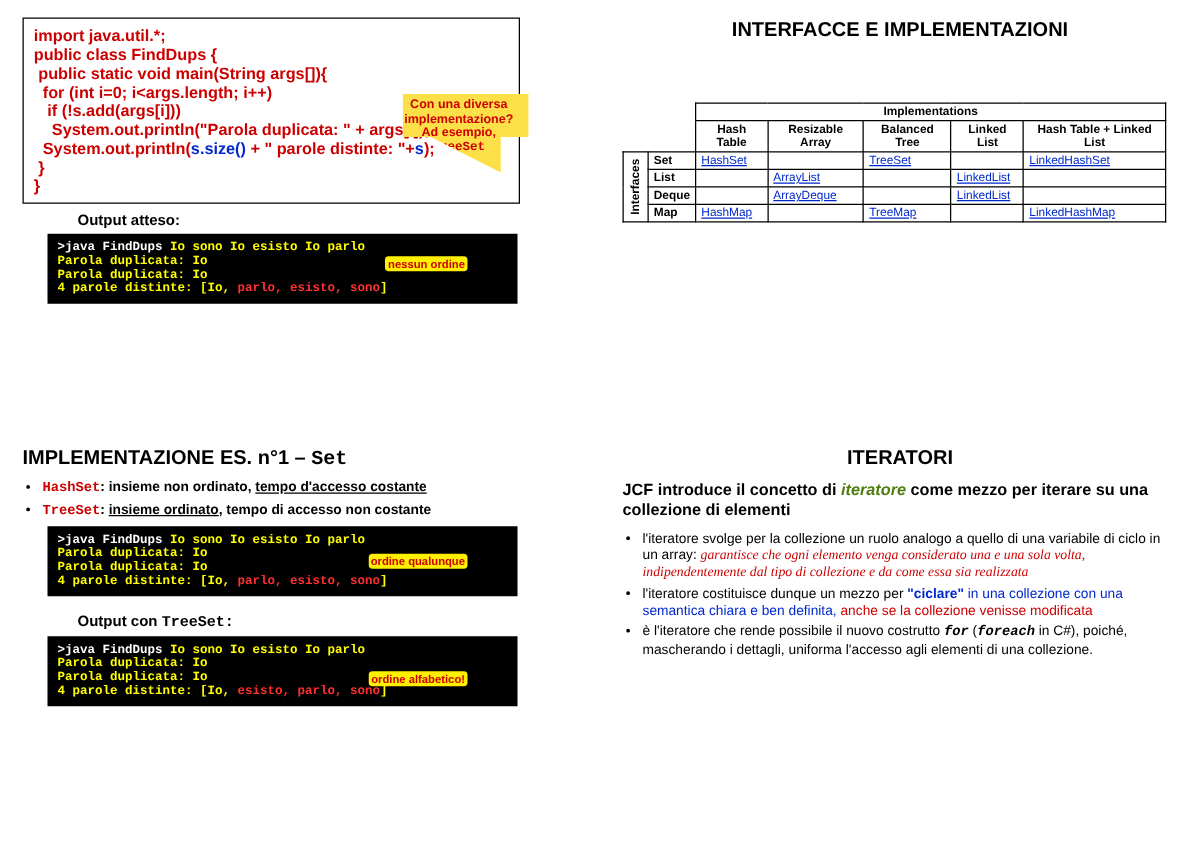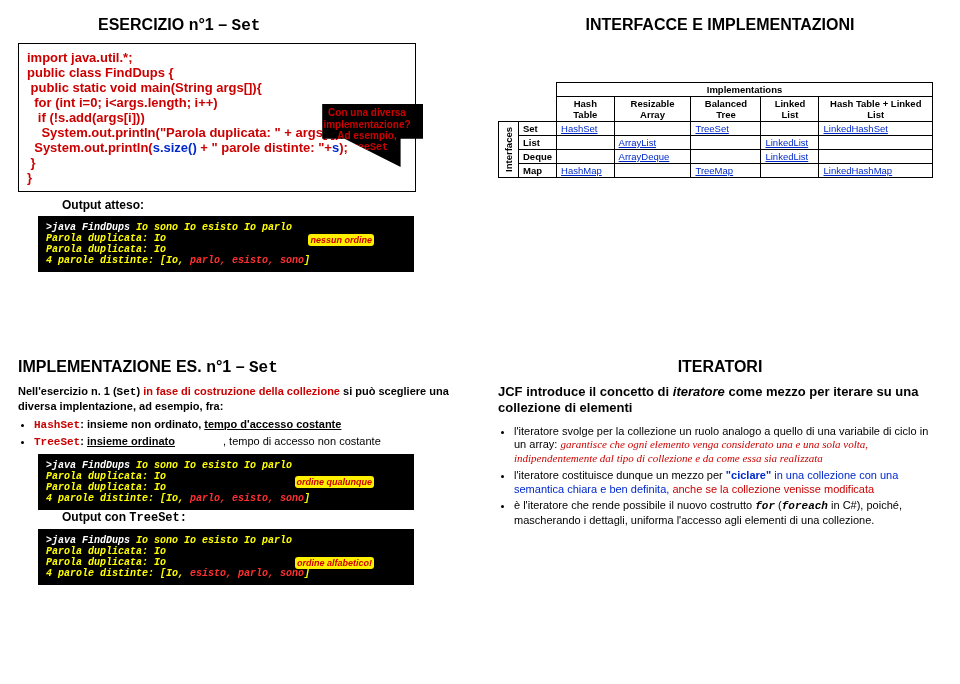--- a/index.html
+++ b/index.html
@@ -18,41 +18,40 @@
   .q4{left:480px;top:342px;width:480px;height:342px;padding:14px 18px;}
   h1{font-size:16px;font-weight:bold;margin:2px 0 8px 0;}
   h1 .mono{font-family:"Courier New",monospace;font-weight:bold;}
   .mono{font-family:"Courier New",monospace;}
   .codebox{border:1px solid #000;padding:6px 8px;margin:0 0 6px 0;position:relative;width:380px;}
   .codebox .line{font-family:Liberation Sans, sans-serif;font-size:13px;white-space:pre;font-weight:bold;}
   .red{color:#cc0000;}
   .blue{color:#0029cc;}
   .callout{
     position:absolute;
-    background:#000000;
+    background:#fde047;
     color:#cc0000;
     font-weight:bold;
     font-size:10px;
     padding:3px 6px;
     text-align:center;
     line-height:1.15;
   }
   
   .callout.shape1{
     right:-8px;top:60px;width:100px;
     clip-path:polygon(10% 0,100% 0,100% 55%,80% 55%,80% 100%,30% 55%,10% 55%);
     padding-bottom:14px;
   }
   .label-bold{font-weight:bold;font-size:12px;margin-left:44px;}
   .console{
     background:#000;
     padding:6px 8px;
-    margin:4px 0 0 20px;
+    margin:4px 0 13px 20px;
     width:360px;
-    font-style:italic;
   }
   .console .cl{font-family:"Courier New",monospace;font-size:10px;color:#fff;font-weight:bold;white-space:pre;}
   .console .y{color:#ffff00;}
   .console .r{color:#ff3030;}
   .small-callout{
     display:inline-block;background:#fff000;color:#cc0000;font-weight:bold;
     font-size:9px;padding:1px 2px;border-radius:3px;margin-left:4px;
   }
   .bullets{margin:4px 0;padding-left:16px;}
   .bullets li{margin:3px 0;font-size:11px;line-height:1.25;}
@@ -62,23 +61,20 @@
   table.if th,table.if td{border:1px solid #000;padding:1px 4px;text-align:left;vertical-align:top;}
   table.if th{font-weight:bold;text-align:center;}
   table.if td.rowhdr{font-weight:bold;}
   table.if td a{color:#0029cc;text-decoration:underline;}
   .under{text-decoration:underline;}
 </style>
 </head>
 <body>
 
 <div class="quad q1">
-  <h1 style="text-align:left;margin-left:80px;">
-    <span>ESERCIZIO n°1 – </span><span class="mono">Set</span>
-  </h1>
   <div class="codebox">
     <div class="line red">import java.util.*;</div>
     <div class="line red">public class FindDups {</div>
     <div class="line red"> public static void main(String args[]){</div>
     <div class="line red">  for (int i=0; i&lt;args.length; i++)</div>
     <div class="line red">   if (!s.add(args[i]))</div>
     <div class="line red">    System.out.println("Parola duplicata: " + args[i]);</div>
     <div class="line"><span class="red">  System.out.println(</span><span class="blue">s.size()</span><span class="red"> + " parole distinte: "+</span><span class="blue">s</span><span class="red">);</span></div>
     <div class="line red"> }</div>
     <div class="line red">}</div>
@@ -149,26 +145,23 @@
       <td><a>LinkedHashMap</a></td>
     </tr>
   </tbody>
     </table>
 </div>
 
 <div class="quad q3">
   <h1>
     <span>IMPLEMENTAZIONE ES. n°1 – </span><span class="mono">Set</span>
   </h1>
-  <div style="font-size:11px;font-weight:bold;line-height:1.25;">
-    <span>Nell'esercizio n. 1 (</span><span class="mono">Set</span><span>) </span><span class="red">in fase di costruzione della collezione</span><span> si può scegliere una diversa implentazione, ad esempio, fra:</span>
-  </div>
   <ul class="bullets">
     <li><span class="mono red" style="font-weight:bold;">HashSet</span><span style="font-weight:bold;">: insieme non ordinato, </span><span class="under" style="font-weight:bold;">tempo d'accesso costante</span></li>
-    <li><span class="mono red" style="font-weight:bold;">TreeSet</span><span style="font-weight:bold;">: </span><span class="under" style="font-weight:bold;">insieme ordinato</span><span style="font-weight:normal;margin-left:48px;">, tempo di accesso non costante</span></li>
+    <li><span class="mono red" style="font-weight:bold;">TreeSet</span><span style="font-weight:bold;">: </span><span class="under" style="font-weight:bold;">insieme ordinato</span><span style="font-weight:bold;">, tempo di accesso non costante</span></li>
   </ul>
   <div class="console" style="position:relative;">
     <div class="cl"><span>&gt;java FindDups </span><span class="y">Io sono Io esisto Io parlo</span></div>
     <div class="cl"><span class="y">Parola duplicata: </span><span class="y">Io</span></div>
     <div class="cl"><span class="y">Parola duplicata: </span><span class="y">Io</span></div>
     <div class="cl"><span class="y">4 parole distinte: [Io, </span><span class="r">parlo, esisto, sono</span><span class="y">]</span></div>
     <div class="small-callout" style="position:absolute;right:40px;top:22px;">ordine qualunque</div>
   </div>
   <div class="label-bold"><span>Output con </span><span class="mono">TreeSet:</span></div>
   <div class="console" style="position:relative;">
@@ -176,21 +169,21 @@
     <div class="cl"><span class="y">Parola duplicata: </span><span class="y">Io</span></div>
     <div class="cl"><span class="y">Parola duplicata: </span><span class="y">Io</span></div>
     <div class="cl"><span class="y">4 parole distinte: [Io, </span><span class="r">esisto, parlo, sono</span><span class="y">]</span></div>
     <div class="small-callout" style="position:absolute;right:40px;top:28px;">ordine alfabetico!</div>
   </div>
 </div>
 
 <div class="quad q4">
   <h1 style="text-align:center;">ITERATORI</h1>
   <div style="font-size:13px;font-weight:bold;line-height:1.25;margin-bottom:8px;">
-    <span>JCF introduce il concetto di </span><span style="color:#000000;font-style:italic;">iteratore</span><span> come mezzo per iterare su una collezione di elementi</span>
+    <span>JCF introduce il concetto di </span><span style="color:#4d7c0f;font-style:italic;">iteratore</span><span> come mezzo per iterare su una collezione di elementi</span>
   </div>
   <ul class="bullets" style="font-size:11.5px;">
     <li>
       <span>l'iteratore svolge per la collezione un ruolo analogo a quello di una variabile di ciclo in un array: </span><span style="color:#cc0000;font-style:italic;font-family:Liberation Serif, serif;">garantisce che ogni elemento venga considerato una e una sola volta, indipendentemente dal tipo di collezione e da come essa sia realizzata</span>
     </li>
     <li>
       <span>l'iteratore costituisce dunque un mezzo per </span><span style="color:#0029cc;font-weight:bold;">"ciclare"</span><span style="color:#0029cc;"> in una collezione con una semantica chiara e ben definita, </span><span style="color:#cc0000;">anche se la collezione venisse modificata</span>
     </li>
     <li>
       <span>è l'iteratore che rende possibile il nuovo costrutto </span><span class="mono" style="font-style:italic;font-weight:bold;">for</span><span> (</span><span class="mono" style="font-style:italic;font-weight:bold;">foreach</span><span> in C#), poiché, mascherando i dettagli, uniforma l'accesso agli elementi di una collezione.</span>

